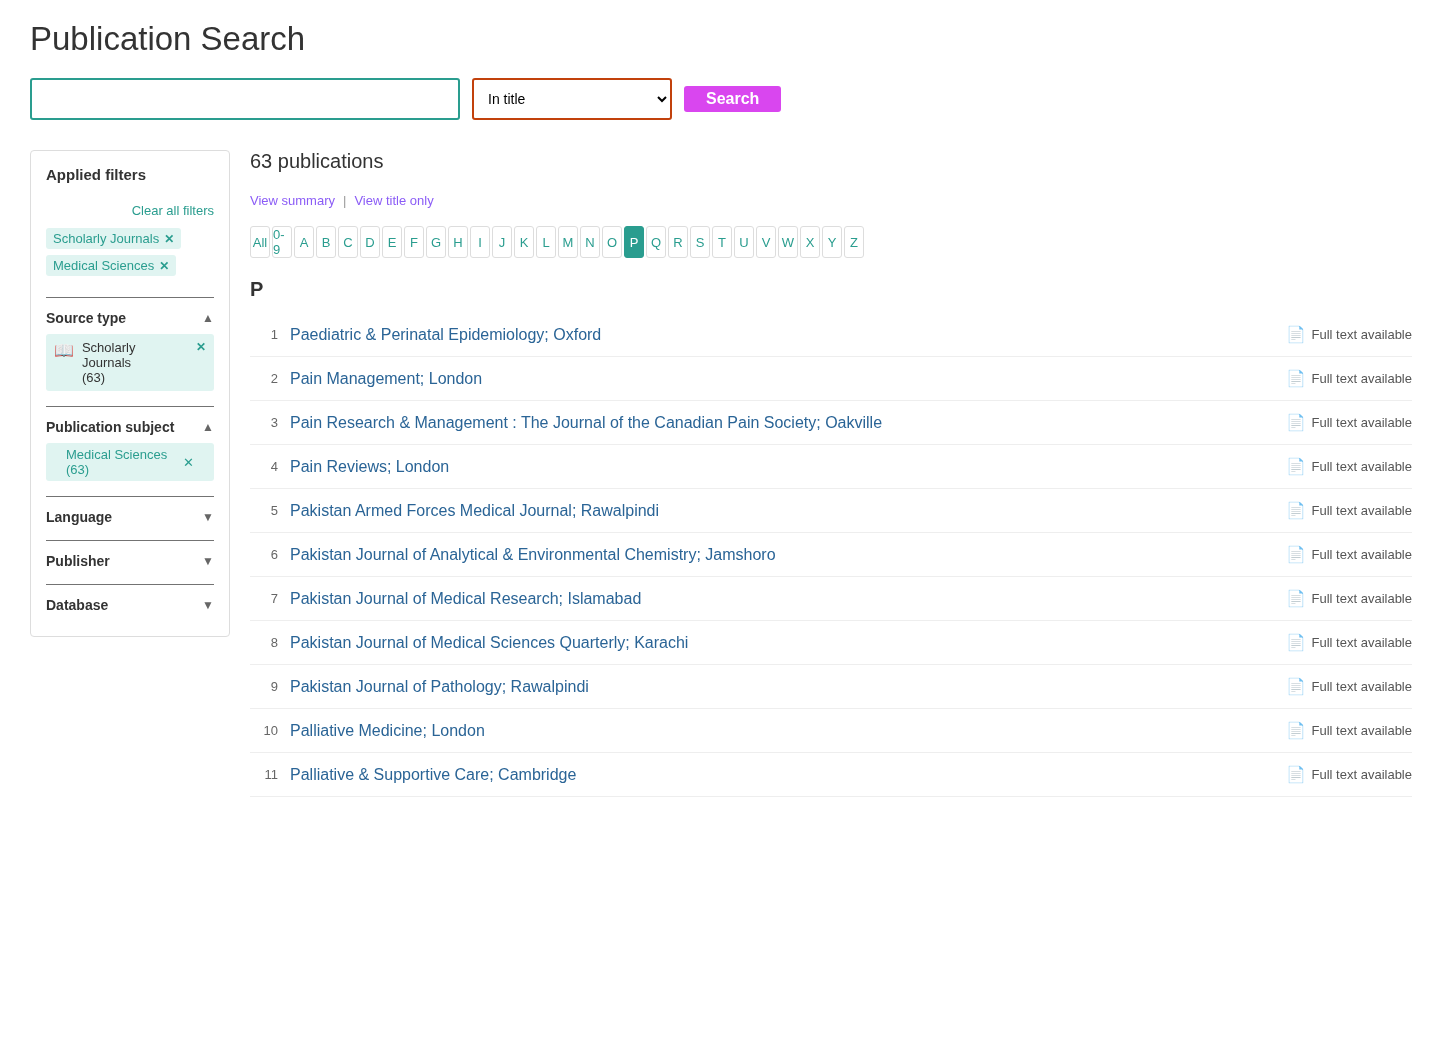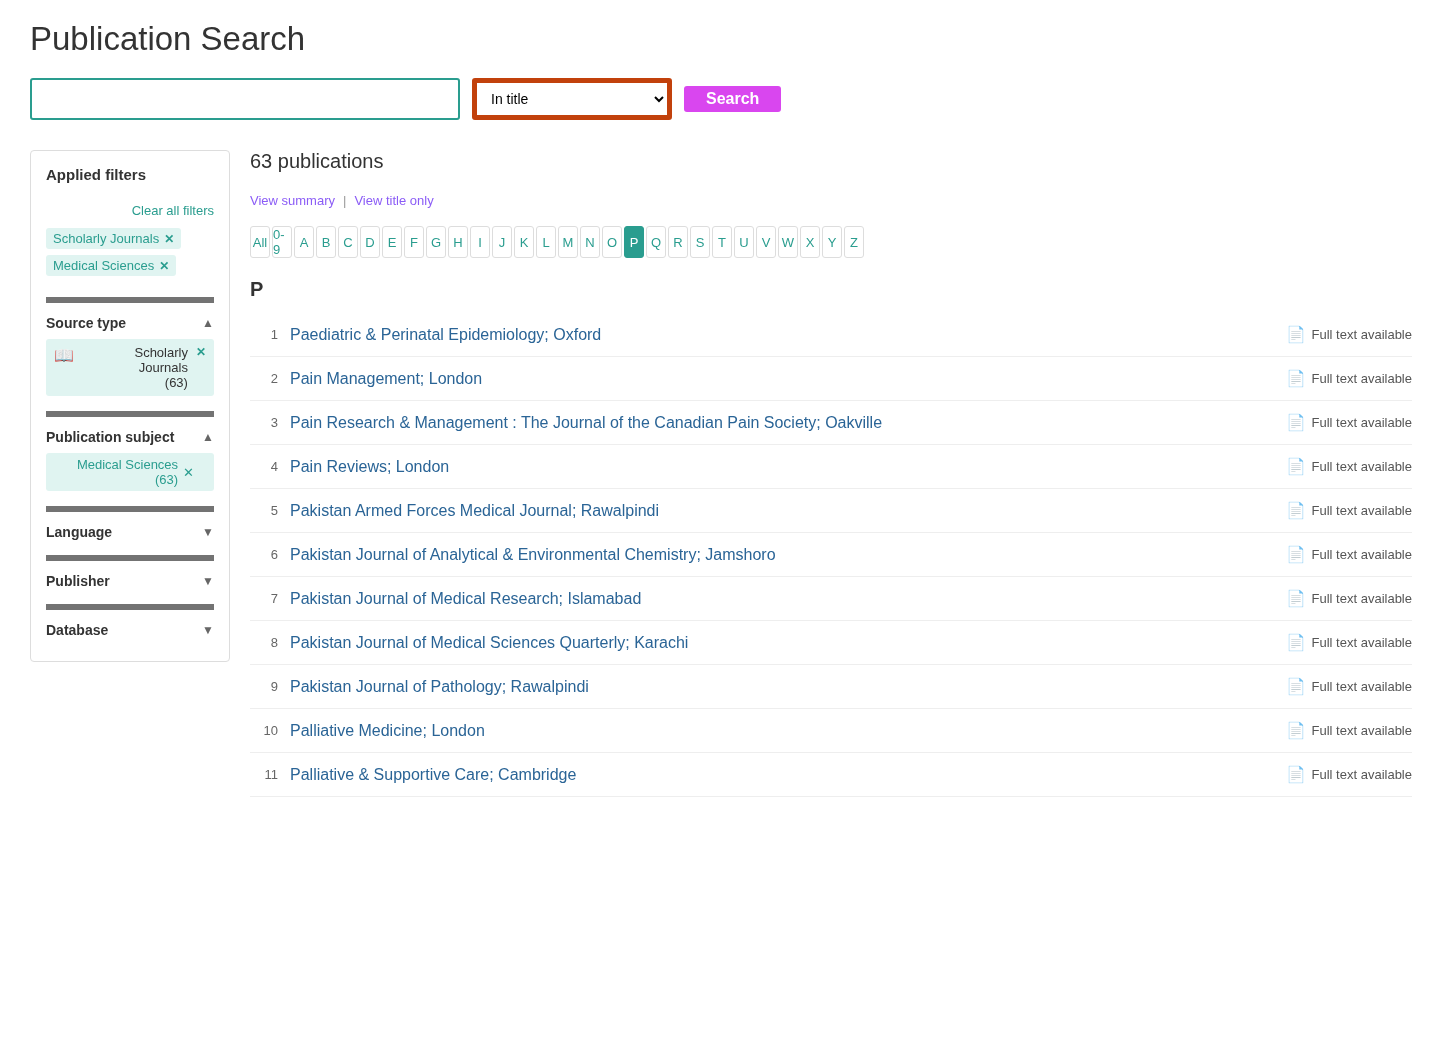--- a/index.html
+++ b/index.html
@@ -30,21 +30,21 @@
       height: 42px;
       border: 2px solid #2a9d8f;
       border-radius: 3px;
       padding: 0 10px;
       font-size: 15px;
       outline: none;
     }
 
     .search-select {
       height: 42px;
-      border: 5px solid #c2410c;
+      border: 2px solid #c2410c;
       border-radius: 3px;
       padding: 0 10px;
       font-size: 14px;
       background: #fff;
       min-width: 200px;
       cursor: pointer;
     }
 
     .search-button {
       height: 26px;
@@ -102,24 +102,23 @@
     }
 
     .filter-tag .remove-icon {
       cursor: pointer;
       font-size: 12px;
       color: #2a9d8f;
       font-weight: bold;
     }
 
     .sidebar-section {
-      border-top: 6px solid #737373;
+      border-top: 1px solid #737373;
       margin-top: 15px;
       padding-top: 12px;
-      text-align: right;
     }
 
     .sidebar-section-header {
       display: flex;
       justify-content: space-between;
       align-items: center;
       cursor: pointer;
       font-size: 14px;
       font-weight: bold;
       color: #333;

